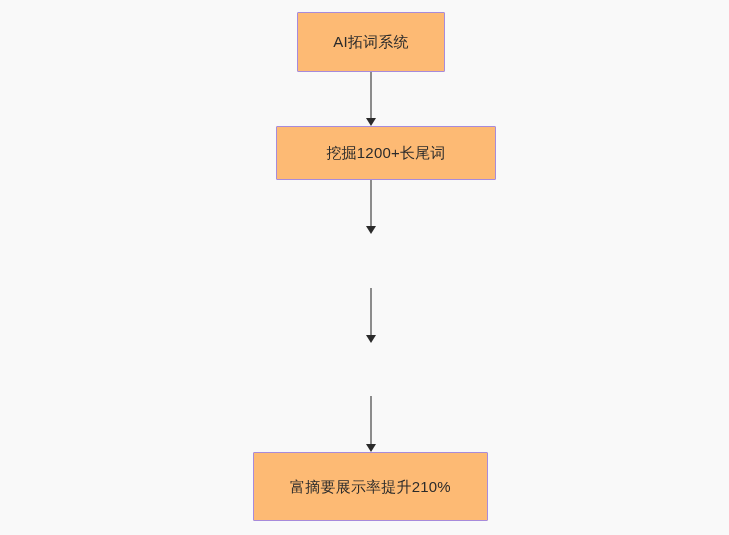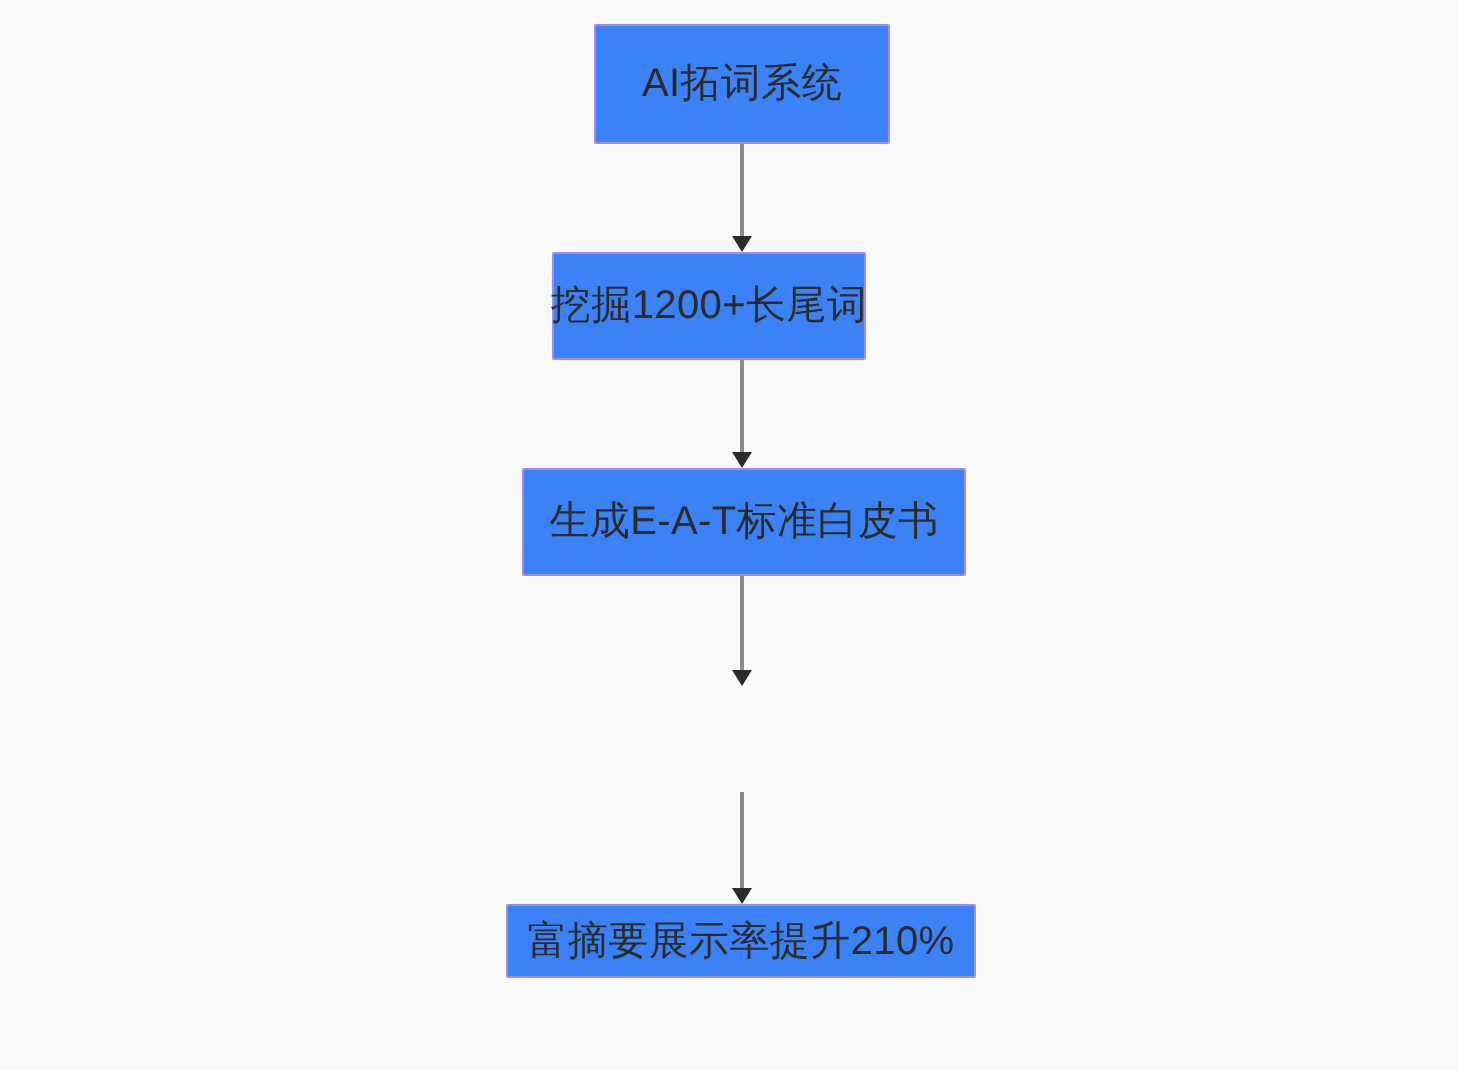--- a/index.html
+++ b/index.html
@@ -16,29 +16,29 @@
   }
   #flow-canvas {
     position: relative;
     width: 729px;
     height: 535px;
     background: #f9f9f9;
   }
   .node {
     position: absolute;
     box-sizing: border-box;
-    background: #3b82f6;
+    background: #fdba74;
     border: 1.7px solid #a78bdb;
     border-radius: 1px;
     display: flex;
     align-items: center;
     justify-content: center;
     text-align: center;
     color: #2b2b2b;
-    font-size: 20px;
+    font-size: 15px;
     line-height: 1.3;
     letter-spacing: 0.2px;
     z-index: 2;
   }
   .node-label {
     display: block;
     white-space: nowrap;
   }
   .edge {
     position: absolute;
@@ -68,41 +68,38 @@
 
   <div class="node" style="left:297px; top:12px; width:148px; height:60px;">
     <span class="node-label">AI拓词系统</span>
   </div>
 
   <div class="edge" style="left:370px; top:72px; width:2px; height:54px;">
     <div class="edge-line" style="height:48px;"></div>
     <div class="edge-head" style="top:46px;"></div>
   </div>
 
-  <div class="node" style="left:276px; top:126px; width:157px; height:54px;">
+  <div class="node" style="left:276px; top:126px; width:220px; height:54px;">
     <span class="node-label">挖掘1200+长尾词</span>
   </div>
 
   <div class="edge" style="left:370px; top:180px; width:2px; height:54px;">
     <div class="edge-line" style="height:48px;"></div>
     <div class="edge-head" style="top:46px;"></div>
   </div>
 
-  <div class="node" style="left:261px; top:234px; width:222px; height:54px;">
-    <span class="node-label">生成E-A-T标准白皮书</span>
-  </div>
 
   <div class="edge" style="left:370px; top:288px; width:2px; height:55px;">
     <div class="edge-line" style="height:49px;"></div>
     <div class="edge-head" style="top:47px;"></div>
   </div>
 
 
   <div class="edge" style="left:370px; top:396px; width:2px; height:56px;">
     <div class="edge-line" style="height:50px;"></div>
     <div class="edge-head" style="top:48px;"></div>
   </div>
 
-  <div class="node" style="left:253px; top:452px; width:235px; height:37px;">
+  <div class="node" style="left:253px; top:452px; width:235px; height:69px;">
     <span class="node-label">富摘要展示率提升210%</span>
   </div>
 
 </div>
 
 </body></html>

